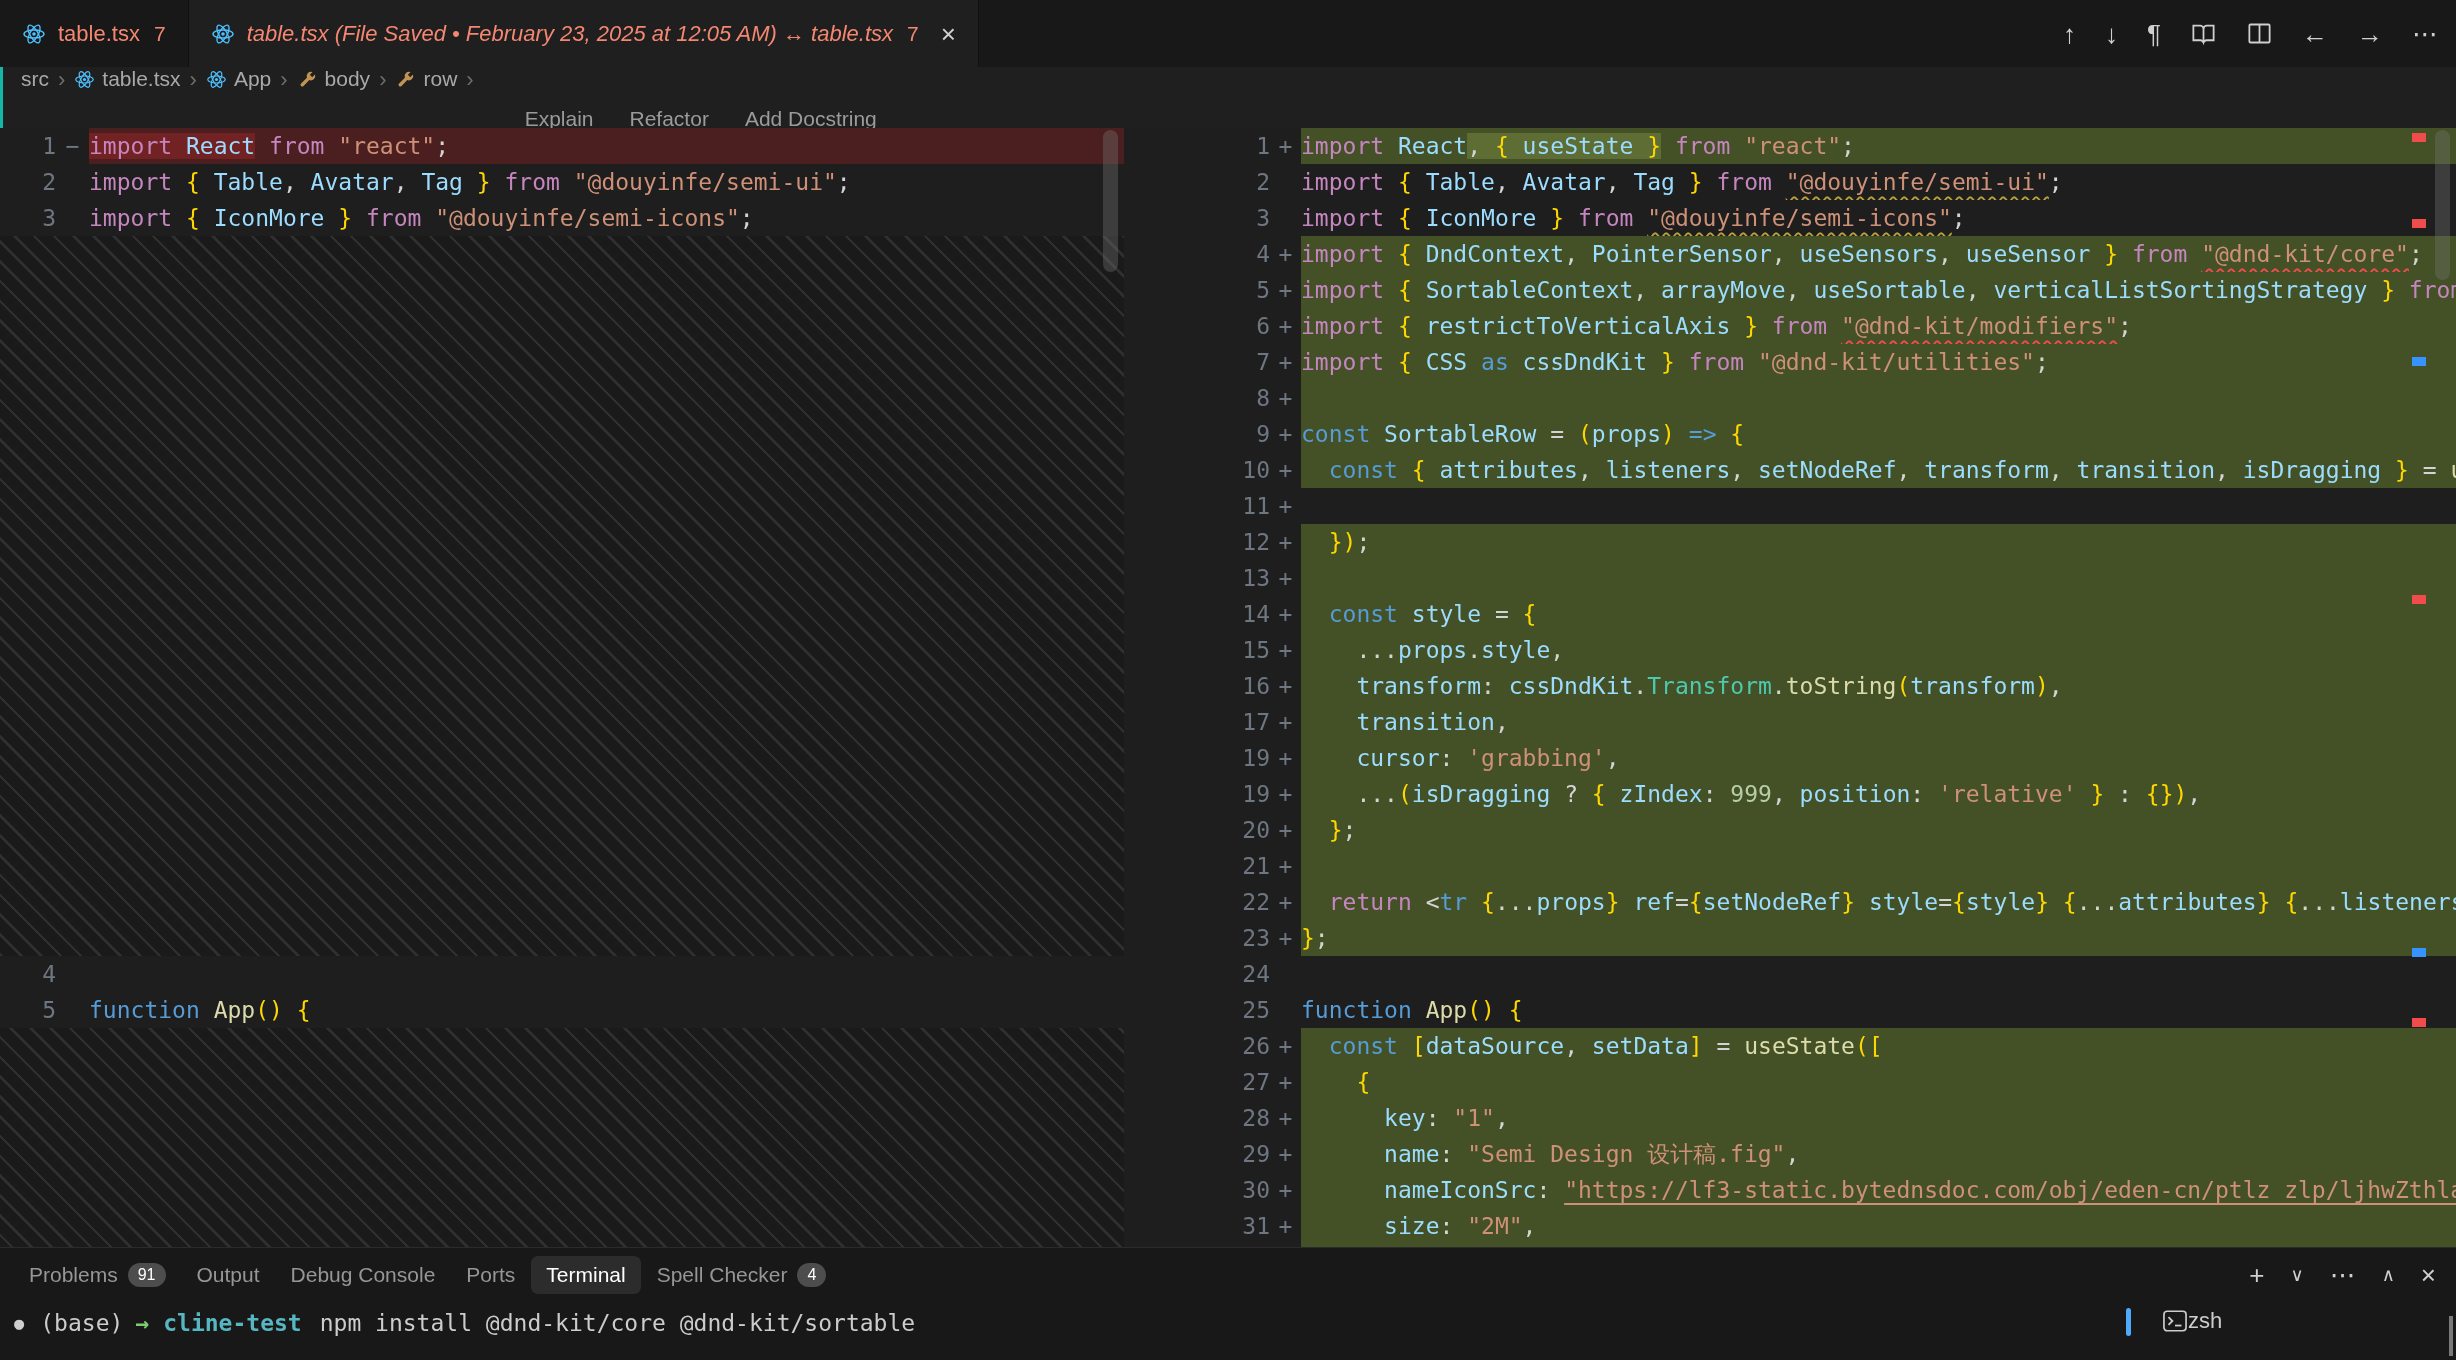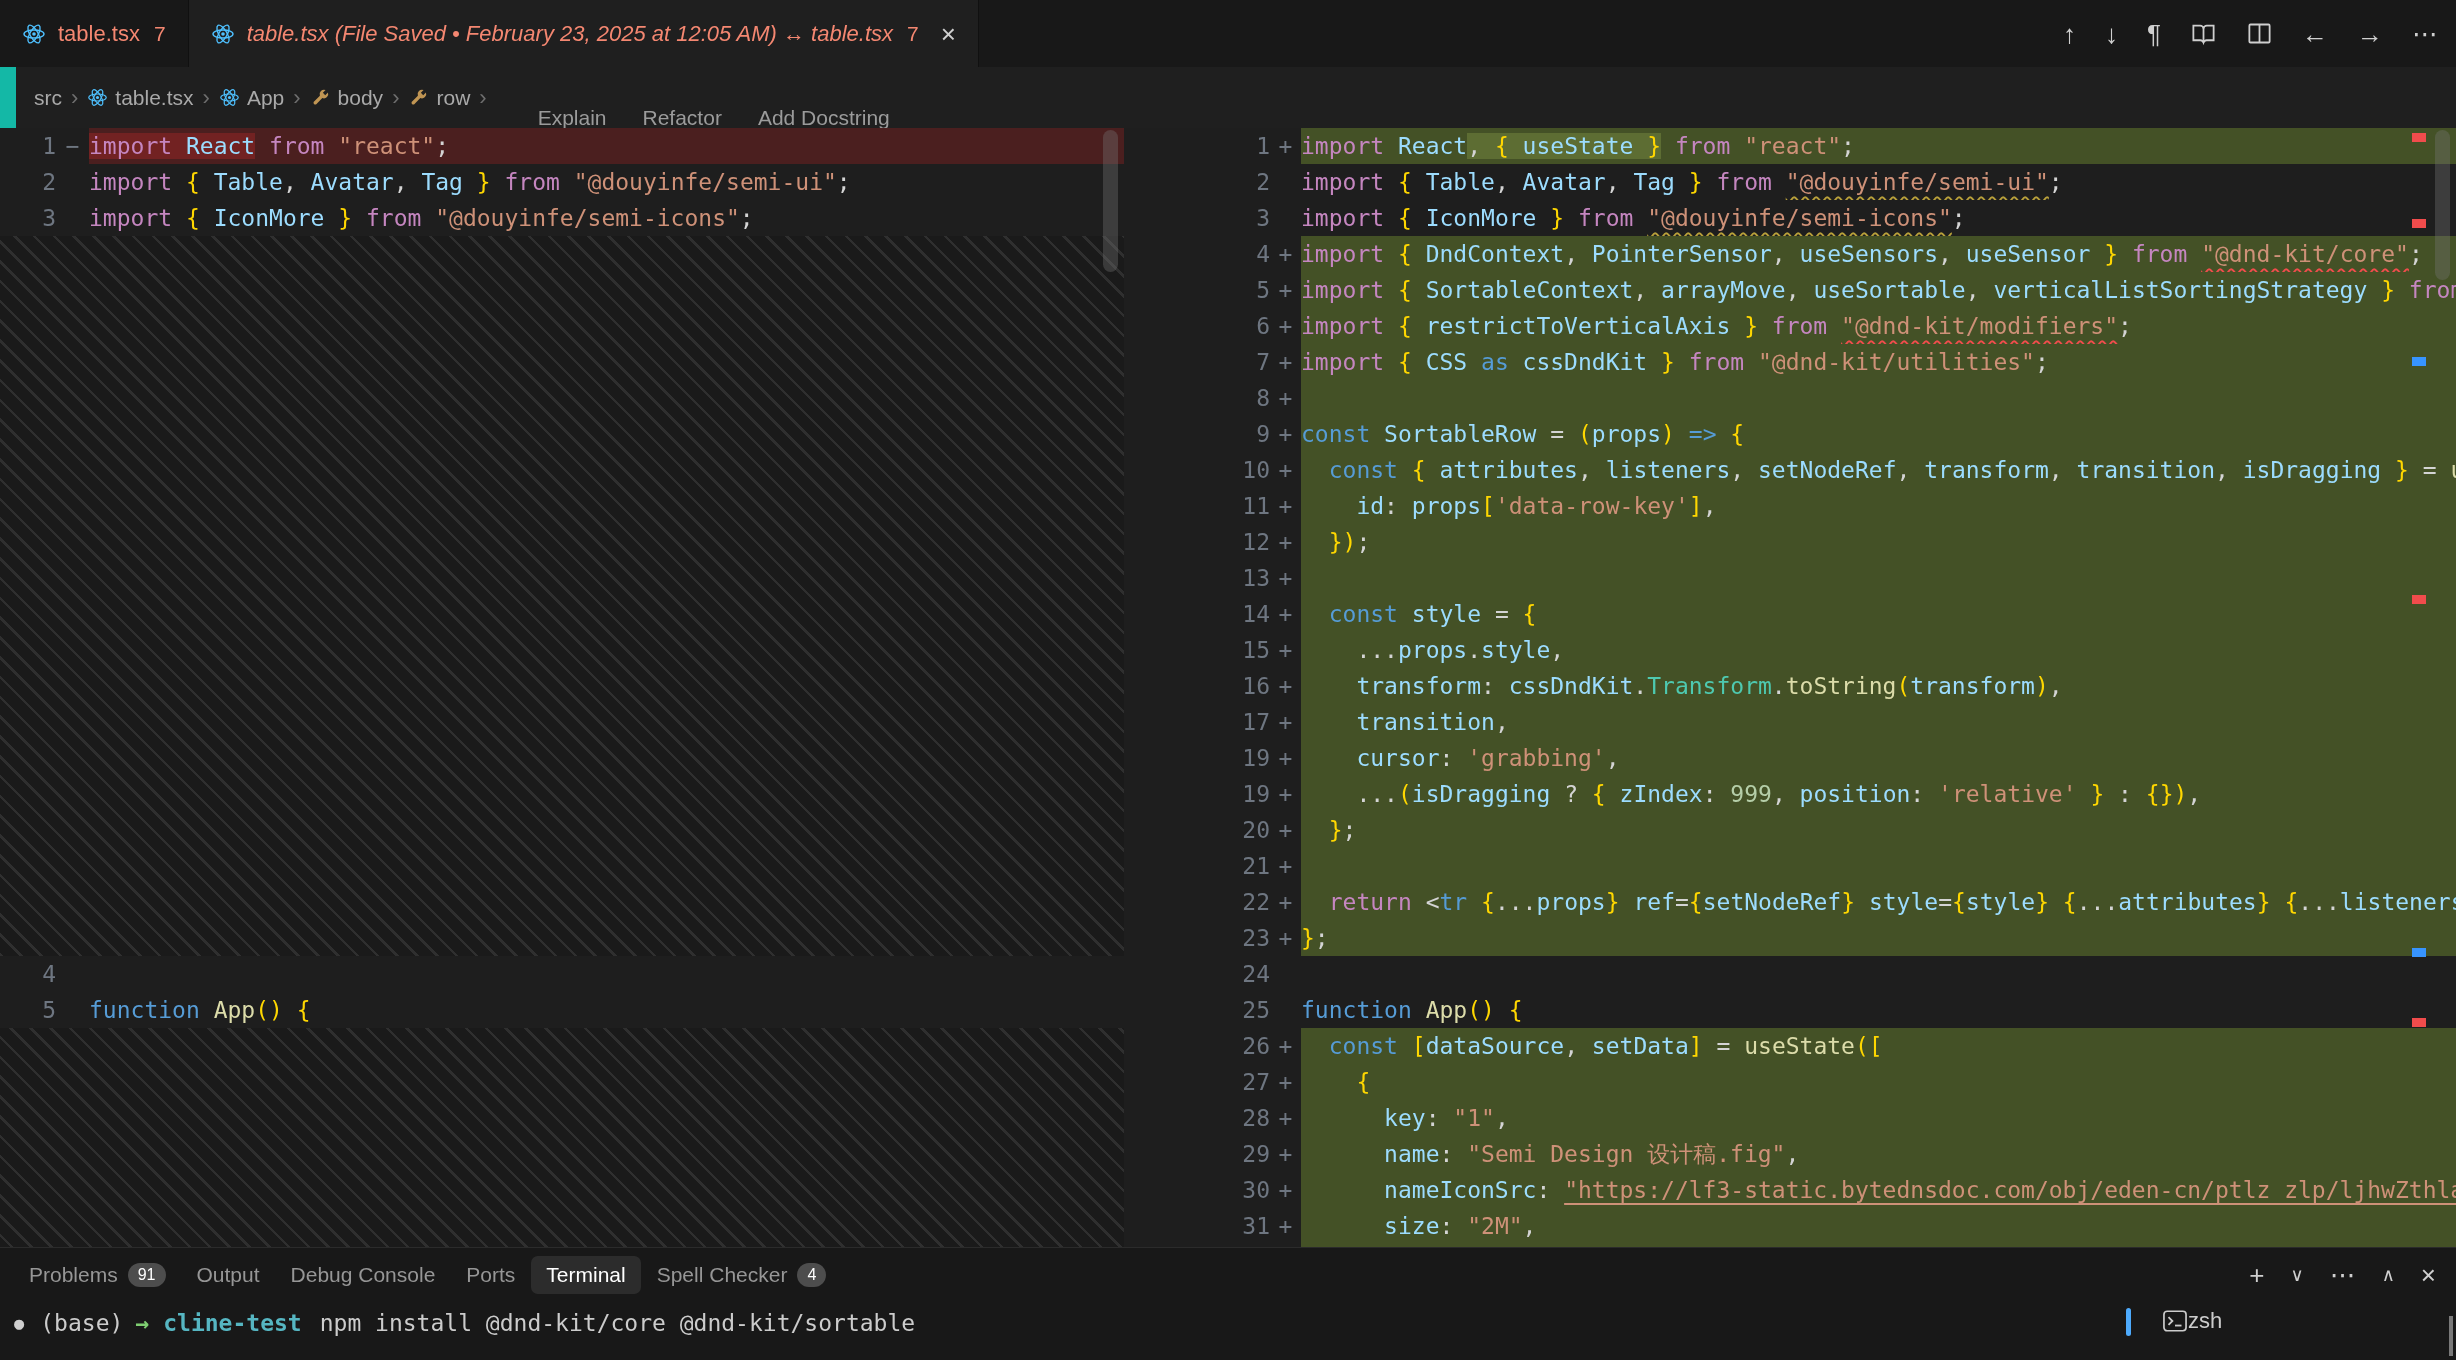--- a/index.html
+++ b/index.html
@@ -14,22 +14,22 @@
   .tab.active .tlbl{font-style:italic;}
   .terr{font-size:21px;color:#f48771;margin-left:2px;}
   .tclose{margin-left:10px;}
   .spacer{flex:1;}
   .ed-actions{display:flex;align-items:center;gap:29px;padding-right:18px;}
   .icon{font-size:26px;color:#cfcfcf;line-height:1;}
   .icon.small{font-size:18px;}
   .isvg{display:inline-flex;align-items:center;}
 
   
-  .breadcrumbs{position:absolute;top:67px;left:16px;right:0;height:61px;background:#1f1f1f;
-               display:flex;align-items:center;padding-left:18px;font-size:21px;color:#a9a9a9;}
+  .breadcrumbs{position:absolute;top:67px;left:3px;right:0;height:61px;background:#1f1f1f;
+               display:flex;align-items:flex-start;padding-left:18px;font-size:21px;color:#a9a9a9;}
   .bc-item{display:flex;align-items:center;gap:7px;white-space:nowrap;}
   .bc-sep{color:#6e6e6e;margin:0 9px;font-size:22px;}
   .bc-actions{display:flex;gap:36px;margin-left:42px;color:#9b9b9b;margin-top:40px;}
   .bc-action{white-space:nowrap;}
 
   
   .editors{position:absolute;top:128px;left:0;right:0;bottom:112px;display:flex;background:#1e1e1e;}
   .pane{position:relative;overflow:hidden;background:#1e1e1e;}
   .pane-left{width:1124px;}
   .sash{width:26px;background:#1e1e1e;}
@@ -213,21 +213,21 @@
           <div class="cl add"><span class="gut"><span class="ln">1</span><span class="mk">+</span></span><span class="ct"><span class="k">import </span><span class="v">React</span><span class="p ha">, </span><span class="b ha">{ </span><span class="v ha">useState</span><span class="b ha"> }</span><span class="k"> from </span><span class="s">"react"</span><span class="p">;</span></span></div>
           <div class="cl "><span class="gut"><span class="ln">2</span><span class="mk"></span></span><span class="ct"><span class="k">import </span><span class="b">{ </span><span class="v">Table</span><span class="p">, </span><span class="v">Avatar</span><span class="p">, </span><span class="v">Tag</span><span class="b"> }</span><span class="k"> from </span><span class="s wy">"@douyinfe/semi-ui"</span><span class="p">;</span></span></div>
           <div class="cl "><span class="gut"><span class="ln">3</span><span class="mk"></span></span><span class="ct"><span class="k">import </span><span class="b">{ </span><span class="v">IconMore</span><span class="b"> }</span><span class="k"> from </span><span class="s wy">"@douyinfe/semi-icons"</span><span class="p">;</span></span></div>
           <div class="cl add"><span class="gut"><span class="ln">4</span><span class="mk">+</span></span><span class="ct"><span class="k">import </span><span class="b">{ </span><span class="v">DndContext</span><span class="p">, </span><span class="v">PointerSensor</span><span class="p">, </span><span class="v">useSensors</span><span class="p">, </span><span class="v">useSensor</span><span class="b"> }</span><span class="k"> from </span><span class="s wr">"@dnd-kit/core"</span><span class="p">;</span></span></div>
           <div class="cl add"><span class="gut"><span class="ln">5</span><span class="mk">+</span></span><span class="ct"><span class="k">import </span><span class="b">{ </span><span class="v">SortableContext</span><span class="p">, </span><span class="v">arrayMove</span><span class="p">, </span><span class="v">useSortable</span><span class="p">, </span><span class="v">verticalListSortingStrategy</span><span class="b"> }</span><span class="k"> from </span></span></div>
           <div class="cl add"><span class="gut"><span class="ln">6</span><span class="mk">+</span></span><span class="ct"><span class="k">import </span><span class="b">{ </span><span class="v">restrictToVerticalAxis</span><span class="b"> }</span><span class="k"> from </span><span class="s wr">"@dnd-kit/modifiers"</span><span class="p">;</span></span></div>
           <div class="cl add"><span class="gut"><span class="ln">7</span><span class="mk">+</span></span><span class="ct"><span class="k">import </span><span class="b">{ </span><span class="v">CSS</span><span class="d"> as </span><span class="v">cssDndKit</span><span class="b"> }</span><span class="k"> from </span><span class="s">"@dnd-kit/utilities"</span><span class="p">;</span></span></div>
           <div class="cl add"><span class="gut"><span class="ln">8</span><span class="mk">+</span></span><span class="ct"></span></div>
           <div class="cl add"><span class="gut"><span class="ln">9</span><span class="mk">+</span></span><span class="ct"><span class="d">const </span><span class="v">SortableRow</span><span class="p"> = </span><span class="b">(</span><span class="v">props</span><span class="b">)</span><span class="d"> =&gt; </span><span class="b">{</span></span></div>
           <div class="cl add"><span class="gut"><span class="ln">10</span><span class="mk">+</span></span><span class="ct"><span class="p">  </span><span class="d">const </span><span class="b">{ </span><span class="v">attributes</span><span class="p">, </span><span class="v">listeners</span><span class="p">, </span><span class="v">setNodeRef</span><span class="p">, </span><span class="v">transform</span><span class="p">, </span><span class="v">transition</span><span class="p">, </span><span class="v">isDragging</span><span class="b"> }</span><span class="p"> = </span><span class="f">useSortable</span></span></div>
-          <div class="cl add"><span class="gut"><span class="ln">11</span><span class="mk">+</span></span><span class="ct"><span class="p">    </span><span class="v">id</span><span class="p">: </span><span class="v">props</span><span class="b">[</span><span class="s">'data-row-key'</span><span class="b">]</span><span class="p">,</span></span></div>
+          <div class="cl add"><span class="gut"><span class="ln">11</span><span class="mk">+</span></span></div>
           <div class="cl add"><span class="gut"><span class="ln">12</span><span class="mk">+</span></span><span class="ct"><span class="p">  </span><span class="b">})</span><span class="p">;</span></span></div>
           <div class="cl add"><span class="gut"><span class="ln">13</span><span class="mk">+</span></span><span class="ct"></span></div>
           <div class="cl add"><span class="gut"><span class="ln">14</span><span class="mk">+</span></span><span class="ct"><span class="p">  </span><span class="d">const </span><span class="v">style</span><span class="p"> = </span><span class="b">{</span></span></div>
           <div class="cl add"><span class="gut"><span class="ln">15</span><span class="mk">+</span></span><span class="ct"><span class="p">    ...</span><span class="v">props</span><span class="p">.</span><span class="v">style</span><span class="p">,</span></span></div>
           <div class="cl add"><span class="gut"><span class="ln">16</span><span class="mk">+</span></span><span class="ct"><span class="p">    </span><span class="v">transform</span><span class="p">: </span><span class="v">cssDndKit</span><span class="p">.</span><span class="t">Transform</span><span class="p">.</span><span class="f">toString</span><span class="b">(</span><span class="v">transform</span><span class="b">)</span><span class="p">,</span></span></div>
           <div class="cl add"><span class="gut"><span class="ln">17</span><span class="mk">+</span></span><span class="ct"><span class="p">    </span><span class="v">transition</span><span class="p">,</span></span></div>
           <div class="cl add"><span class="gut"><span class="ln">19</span><span class="mk">+</span></span><span class="ct"><span class="p">    </span><span class="v">cursor</span><span class="p">: </span><span class="s">'grabbing'</span><span class="p">,</span></span></div>
           <div class="cl add"><span class="gut"><span class="ln">19</span><span class="mk">+</span></span><span class="ct"><span class="p">    ...</span><span class="b">(</span><span class="v">isDragging</span><span class="p"> ? </span><span class="b">{ </span><span class="v">zIndex</span><span class="p">: </span><span class="num">999</span><span class="p">, </span><span class="v">position</span><span class="p">: </span><span class="s">'relative'</span><span class="b"> }</span><span class="p"> : </span><span class="b">{}</span><span class="b">)</span><span class="p">,</span></span></div>
           <div class="cl add"><span class="gut"><span class="ln">20</span><span class="mk">+</span></span><span class="ct"><span class="p">  </span><span class="b">}</span><span class="p">;</span></span></div>
           <div class="cl add"><span class="gut"><span class="ln">21</span><span class="mk">+</span></span><span class="ct"></span></div>

